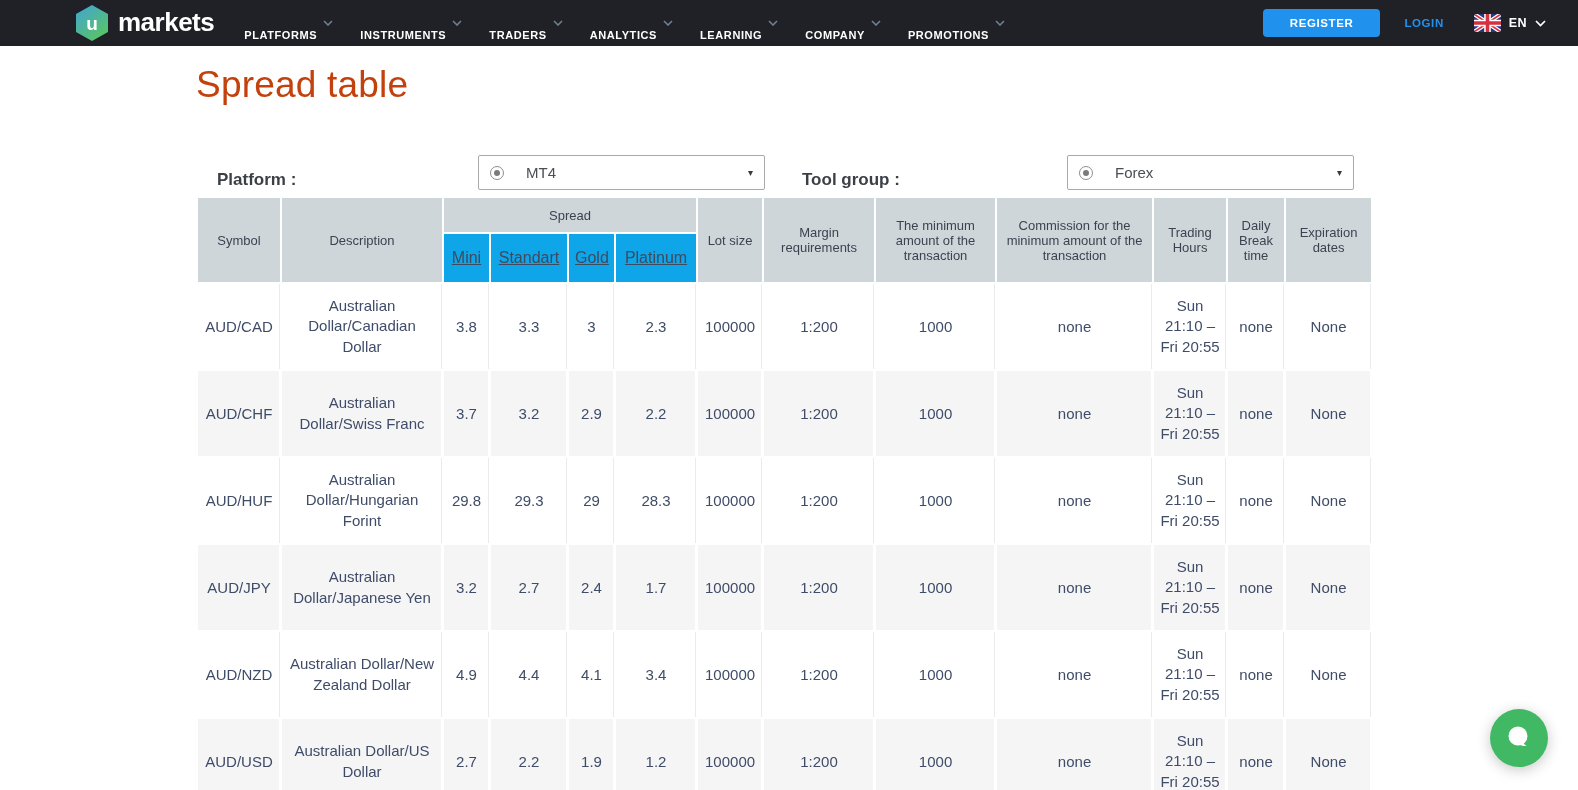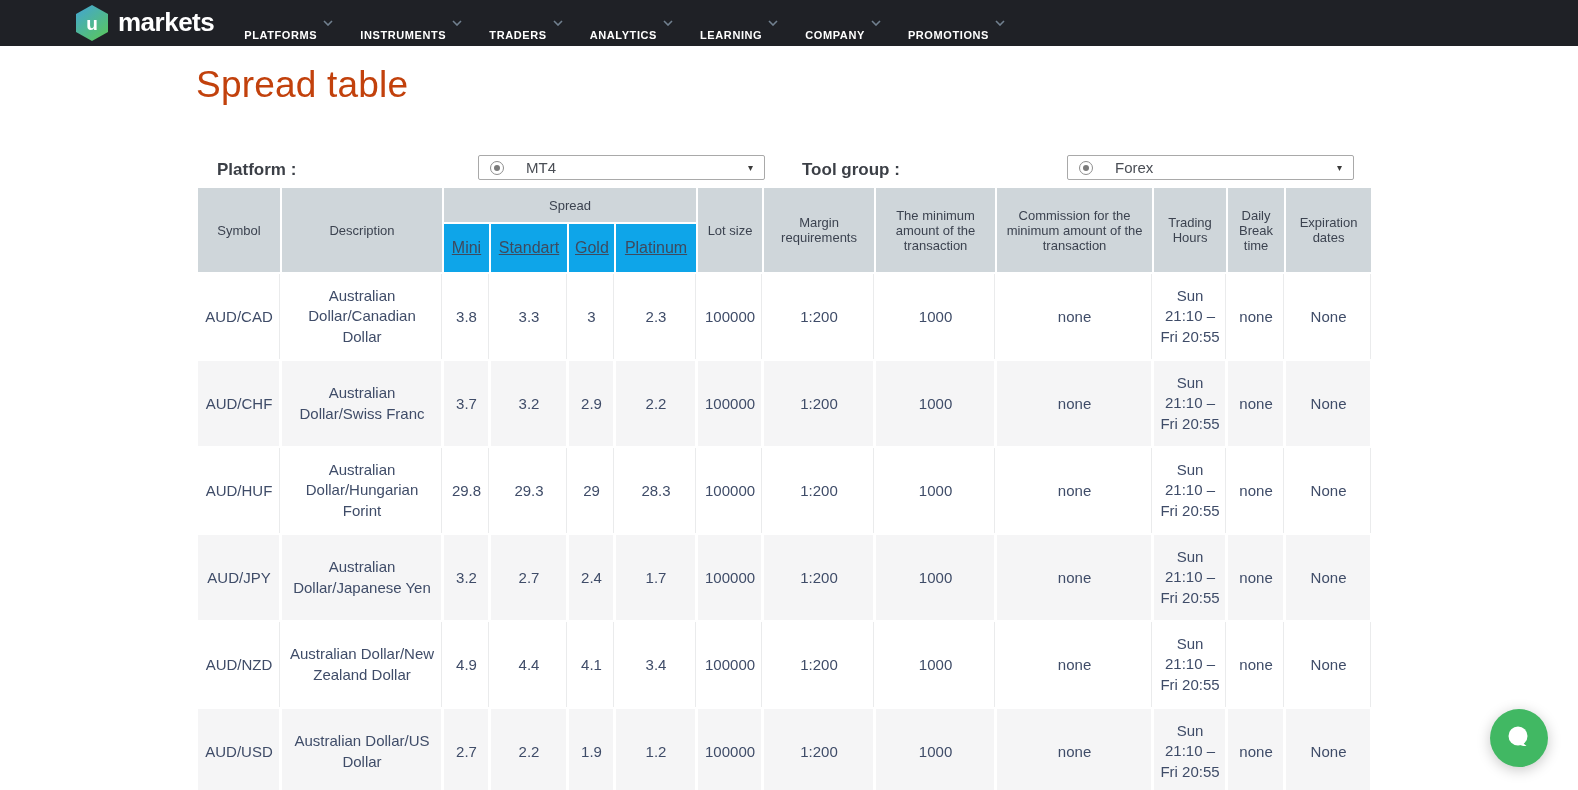--- a/index.html
+++ b/index.html
@@ -25,21 +25,21 @@
   .lang .lang-code { color: #ffffff; font-size: 12.5px; font-weight: 700; letter-spacing: 0.4px; }
 
   
   .main { width: 1177px; margin-left: 196px; }
   .page-title { color: #c2410c; font-size: 37px; font-weight: 400; margin-top: 18px; letter-spacing: 0.2px; }
 
   .filter-row { display: flex; align-items: flex-end; margin-top: 49px; }
   .filter-label { color: #3b3f46; font-size: 17px; font-weight: 600; }
   .filter-label.first { margin-left: 21px; width: 261px; }
   .filter-label.second { margin-left: 37px; width: 265px; }
-  .select { width: 287px; height: 25px; border: 1px solid #a9a9a9; border-radius: 2px;
+  .select { width: 287px; height: 35px; border: 1px solid #a9a9a9; border-radius: 2px;
     background: #ffffff; display: flex; align-items: center; padding: 0 11px; cursor: pointer; }
   .radio-icon { width: 14px; height: 14px; border: 1px solid #8e8e8e; border-radius: 50%;
     display: inline-flex; align-items: center; justify-content: center; flex: 0 0 auto; }
   .radio-icon i { width: 6px; height: 6px; background: #7b7b7b; border-radius: 50%; display: block; }
   .select .value { color: #4a4e55; font-size: 15px; margin-left: 22px; flex: 1; }
   .select .arrow { color: #3b3b3b; font-size: 10px; line-height: 1; }
 
   
   table.spread { border-collapse: separate; border-spacing: 2px; table-layout: fixed;
     width: 1177px; margin-top: 6px; }
@@ -115,20 +115,39 @@
         </svg>
     </div>
     <div class="menu-item">
       <span>PROMOTIONS</span>
       <svg width="10" height="6">
           <polyline points="1,1 5,5 9,1" stroke="#71808f" fill="none" stroke-width="1.6"></polyline>
         </svg>
     </div>
   </nav>
 
+  <div class="nav-right">
+    <button class="register-btn">REGISTER</button>
+    <a class="login-link">LOGIN</a>
+    <div class="lang">
+      <span class="flag-wrap">
+        <svg width="27" height="18" viewBox="0 0 27 18">
+          <rect width="27" height="18" fill="#2a3580"></rect>
+          <path d="M0,0 L27,18 M27,0 L0,18" stroke="#ffffff" stroke-width="4.2"></path>
+          <path d="M0,0 L27,18 M27,0 L0,18" stroke="#d5303e" stroke-width="1.7"></path>
+          <path d="M13.5,0 V18 M0,9 H27" stroke="#ffffff" stroke-width="6.6"></path>
+          <path d="M13.5,0 V18 M0,9 H27" stroke="#d5303e" stroke-width="3.6"></path>
+        </svg>
+      </span>
+      <span class="lang-code">EN</span>
+      <svg width="11" height="7">
+          <polyline points="1,1 5.5,5.5 10,1" stroke="#ffffff" fill="none" stroke-width="1.7"></polyline>
+        </svg>
+    </div>
+  </div>
 </header>
 
 <main class="main">
   <h1 class="page-title">Spread table</h1>
 
   <div class="filter-row">
     <span class="filter-label first">Platform :</span>
     <div class="select">
       <span class="radio-icon">
           <i></i>

